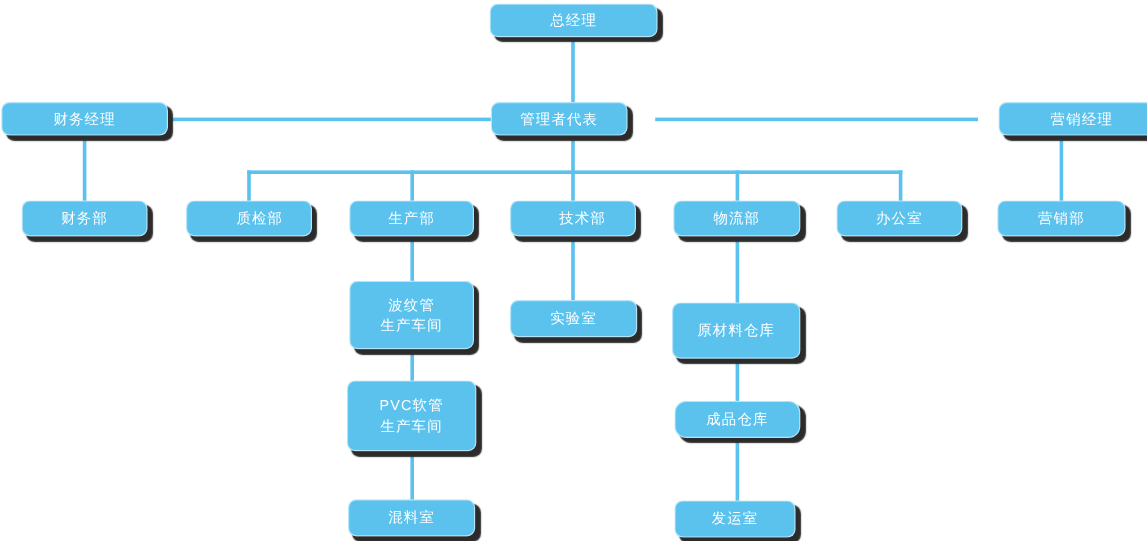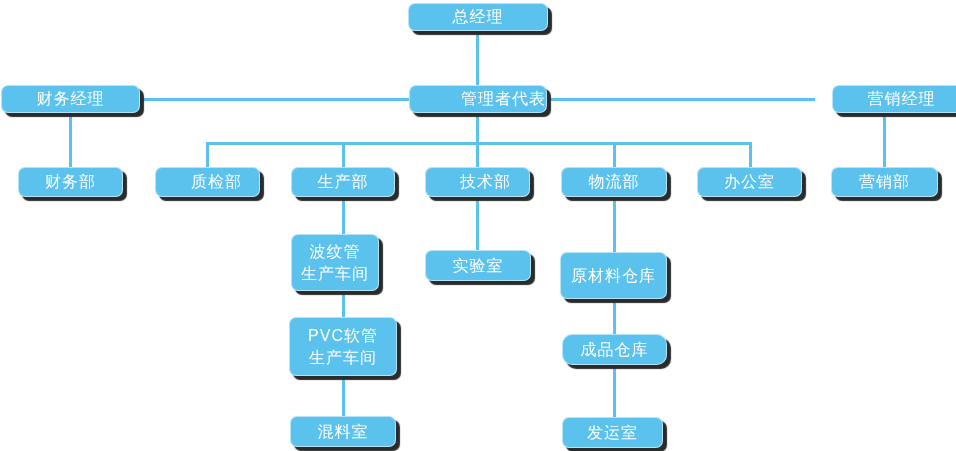--- a/index.html
+++ b/index.html
@@ -17,43 +17,43 @@
     border: 1px solid rgba(255,255,255,0.55);
     border-radius: 7px;
     box-shadow: 4px 4px 1px var(--shadow-color, #2b2b2b);
     display: flex;
     align-items: center;
     justify-content: center;
     box-sizing: border-box;
   }
   .node .lbl {
     color: var(--text-color, #ffffff);
-    font-size: 16px;
+    font-size: 12px;
     line-height: 1.35;
     text-align: center;
     white-space: pre-line;
     letter-spacing: 1px;
   }
   .line { position: absolute; background: var(--line-color, #5bc2ee); }
   .h { height: 3px; }
   .v { width: 3px; }
 
   
   .p-zong        { left:408px; top:3px;   width:140px; height:28px; }
   .p-cwjl        { left:1px;   top:85px;  width:139px; height:28px; }
-  .p-glz         { left:409px; top:85px;  width:138px; height:28px;justify-content:flex-end; }
+  .p-glz         { left:409px; top:85px;  width:114px; height:28px; }
   .p-yxjl        { left:832px; top:85px;  width:139px; height:28px; }
   .p-cwb         { left:18px;  top:167px; width:105px; height:30px; }
   .p-zjb         { left:155px; top:167px; width:105px; height:30px;padding-left:18px; }
   .p-scb         { left:291px; top:167px; width:104px; height:30px; }
   .p-jsb         { left:425px; top:167px; width:105px; height:30px;padding-left:16px; }
   .p-wlb         { left:561px; top:167px; width:106px; height:30px; }
   .p-bgs         { left:697px; top:167px; width:105px; height:30px; }
   .p-yxb         { left:831px; top:167px; width:107px; height:30px; }
-  .p-bwg         { left:291px; top:234px; width:88px; height:57px; }
+  .p-bwg         { left:291px; top:234px; width:104px; height:57px; }
   .p-sys         { left:425px; top:250px; width:106px; height:31px; }
   .p-ycl         { left:560px; top:252px; width:107px; height:47px; }
   .p-pvc         { left:289px; top:317px; width:108px; height:59px; }
   .p-cpck        { left:562px; top:334px; width:105px; height:31px;border-radius:10px; }
   .p-hls         { left:290px; top:416px; width:106px; height:31px; }
   .p-fys         { left:562px; top:417px; width:101px; height:31px; }
 
   
   .c-top-v       { left:476px; top:30px;  height:56px; }
   .c-left-h      { left:140px; top:98px;  width:270px; }

